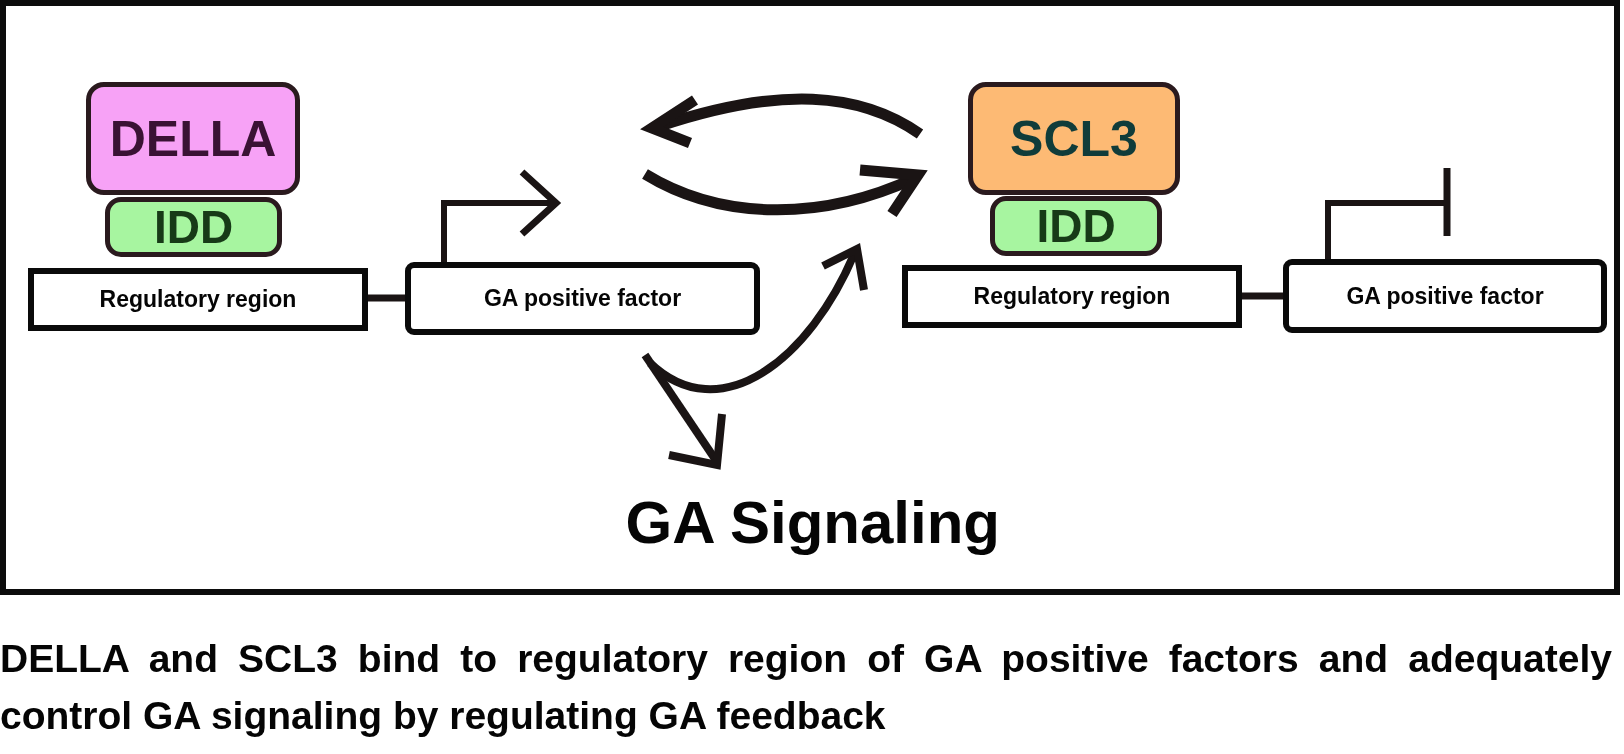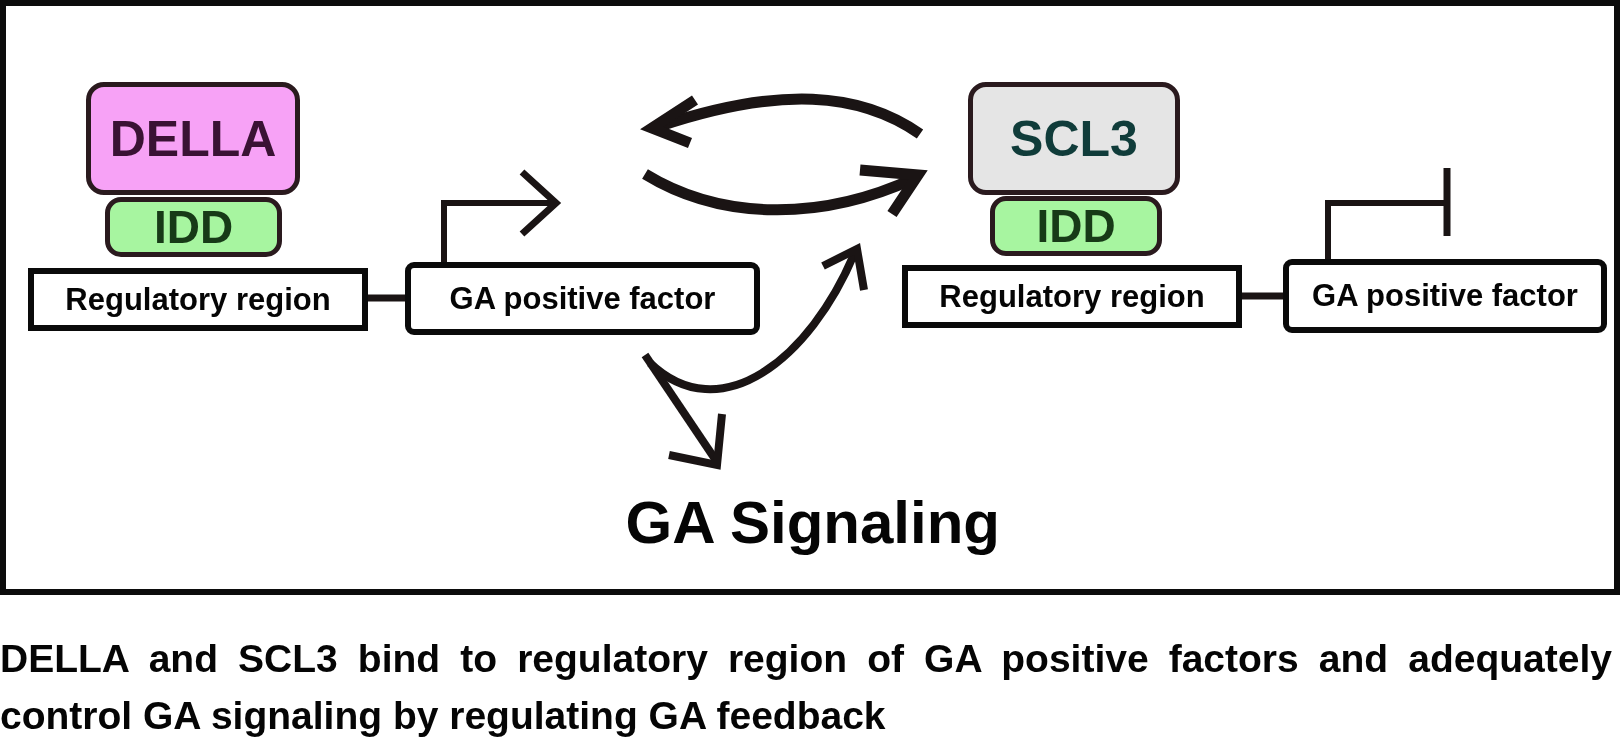--- a/index.html
+++ b/index.html
@@ -12,21 +12,21 @@
              font-weight:bold; }
   .della { left:86px; top:82px; width:214px; height:113px; background:#f7a2f6;
            font-size:50px; color:#3a1234; }
   .scl3 { left:968px; top:82px; width:212px; height:113px; background:#6ff3ec;
           font-size:50px; color:#103c3a; }
   .idd { border-radius:16px; background:#a7f5a0; font-size:46px; color:#173a17; height:60px; }
   .idd-left { left:105px; top:197px; width:177px; }
   .idd-right { left:990px; top:196px; width:172px; }
   .region { position:absolute; box-sizing:border-box; border:6px solid #0a0a0a; background:#fff;
             display:flex; align-items:center; justify-content:center; font-weight:bold;
-            font-size:31px; color:#050505; white-space:nowrap; }
+            font-size:23px; color:#050505; white-space:nowrap; }
   .reg-left { left:28px; top:268px; width:340px; height:63px; }
   .reg-right { left:902px; top:265px; width:340px; height:63px; }
   .factor { border-radius:9px; }
   .fac-left { left:405px; top:262px; width:355px; height:73px; }
   .fac-right { left:1283px; top:259px; width:324px; height:74px; }
   svg.arrows { position:absolute; left:0; top:0; width:1624px; height:600px; pointer-events:none; }
   .ga-signaling { position:absolute; left:560px; top:488px; width:440px; text-align:right;
                   font-weight:bold; font-size:60px; color:#050505; }
   .caption { position:absolute; left:0; top:630px; width:1612px; font-weight:bold;
              font-size:39px; line-height:57px; color:#050505; text-align:justify;
@@ -70,21 +70,21 @@
 <div class="protein idd idd-left" style="background: rgb(167, 245, 160);">
   <span>IDD</span>
 </div>
 <div class="region reg-left">
   <span>Regulatory region</span>
 </div>
 <div class="region factor fac-left">
   <span>GA positive factor</span>
 </div>
 
-<div class="protein scl3" style="background: #e5e5e5;">
+<div class="protein scl3" style="background: #fdba74;">
   <span>SCL3</span>
 </div>
 <div class="protein idd idd-right" style="background: rgb(167, 245, 160);">
   <span>IDD</span>
 </div>
 <div class="region reg-right">
   <span>Regulatory region</span>
 </div>
 <div class="region factor fac-right">
   <span>GA positive factor</span>

